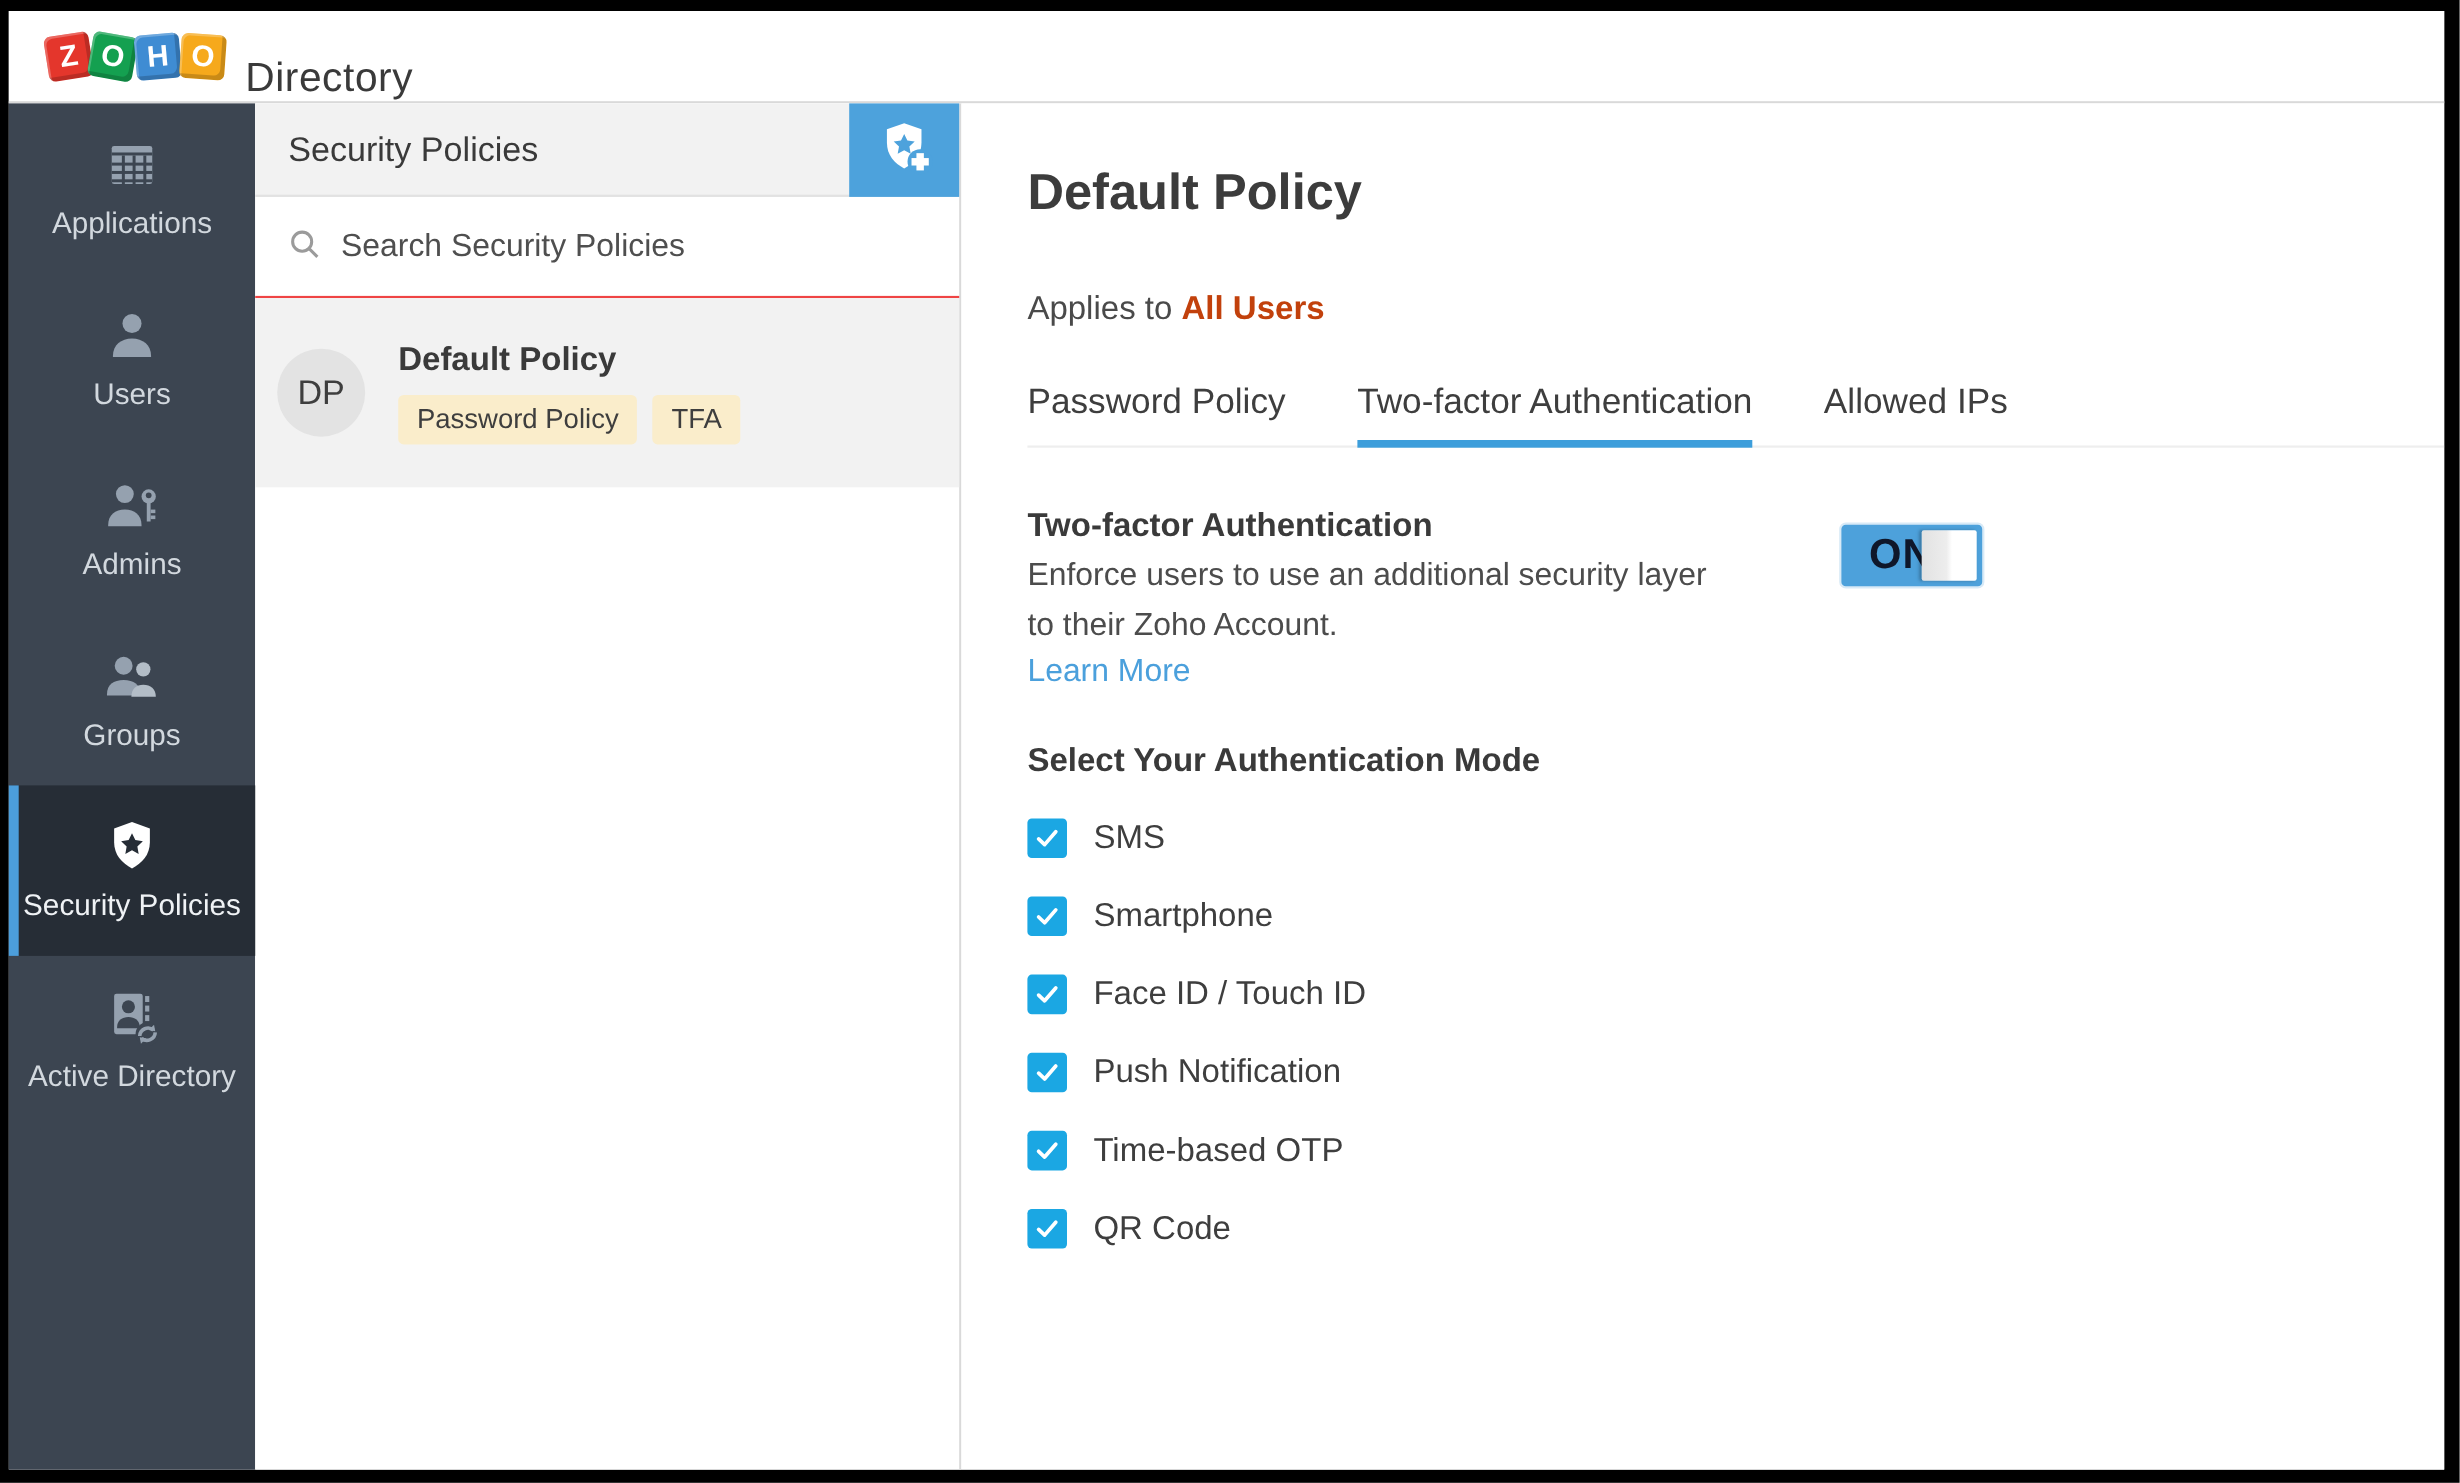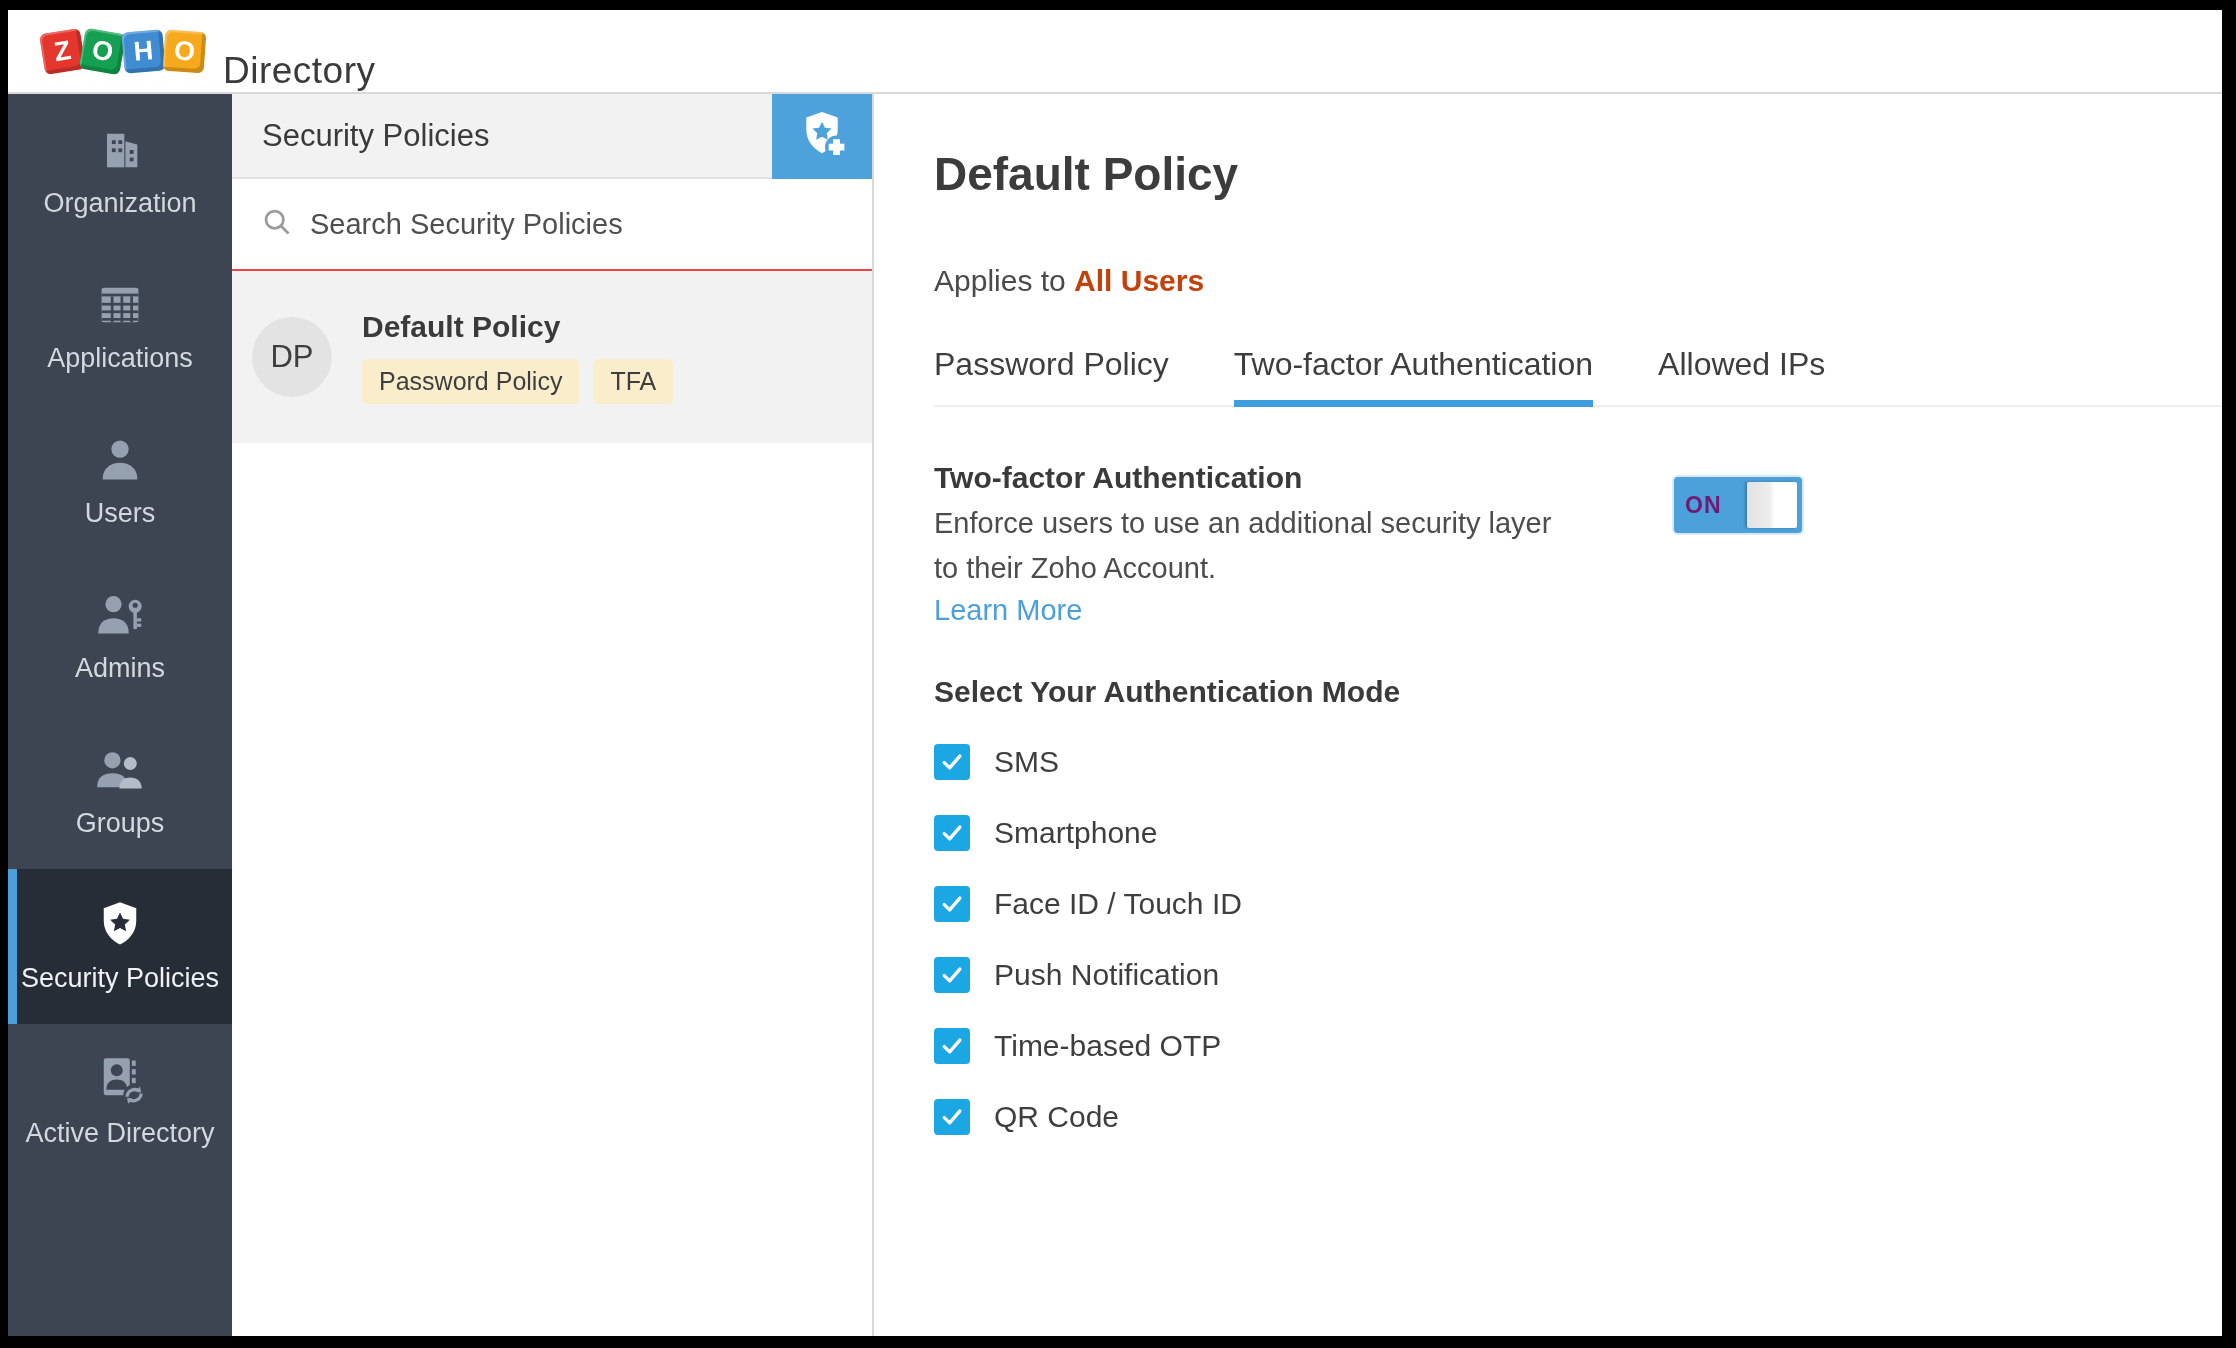--- a/index.html
+++ b/index.html
@@ -59,21 +59,21 @@
   .tabs{margin-top:48px;display:flex;gap:65px;border-bottom:2px solid #EEEEEE;}
   .tab{font-size:32px;color:#3E3E3E;padding-bottom:22px;position:relative;cursor:pointer;white-space:nowrap;}
   .tab.active::after{content:'';position:absolute;left:0;right:0;bottom:-2px;height:7px;background:#3D9EDB;}
 
   .tfa-row{margin-top:54px;width:868px;display:flex;justify-content:space-between;align-items:flex-start;}
   .tfa-heading{margin:0 0 6px;font-size:30px;font-weight:700;color:#3A3A3A;}
   .tfa-desc{margin:0;font-size:29px;color:#4C4C4C;line-height:45px;max-width:625px;}
   .learn-link{display:inline-block;margin-top:3px;font-size:29px;color:#4BA0DC;text-decoration:none;cursor:pointer;}
 
   .toggle{position:relative;width:128px;height:56px;background:#4DA1DB;border-radius:4px;margin-top:16px;cursor:pointer;flex:none;box-shadow:0 0 0 2px #D8EAF7;}
-  .toggle-label{position:absolute;left:11px;top:50%;transform:translateY(-50%);color:#701a75;font-size:23px;font-weight:600;letter-spacing:1px;}
+  .toggle-label{position:absolute;left:25px;top:50%;transform:translateY(-50%);color:#0f172a;font-size:38px;font-weight:600;letter-spacing:1px;}
   .knob{position:absolute;top:5px;right:5px;width:50px;height:46px;border-radius:2px;background:linear-gradient(90deg,#E2E2E2 0%,#EDEDED 45%,#FFFFFF 55%);box-shadow:-2px 0 3px rgba(0,0,0,.25);}
 
   .auth-heading{margin:48px 0 0;font-size:30px;font-weight:700;color:#3A3A3A;}
   .check-row{display:flex;align-items:center;gap:24px;margin-top:35px;font-size:30px;color:#3E3E3E;cursor:pointer;}
   .checkbox{width:36px;height:36px;border-radius:4px;background:#1BA7E3;display:flex;align-items:center;justify-content:center;flex:none;}
   .checkbox svg{width:26px;height:26px;}
 </style>
 </head>
 <body>
 
@@ -86,37 +86,20 @@
       <span class="tile t2">H</span>
       <span class="tile t3">O</span>
       <span class="brand-name">Directory</span>
     </div>
   </header>
 
   <div class="body-row">
 
     <nav class="sidebar">
 
-      <div class="nav-item">
-        <span class="nav-icon">
-          <svg viewBox="0 0 48 48" fill="currentColor">
-              <path d="M12 9h16v31H12z"></path>
-              <path d="M29 16l11 3v21H29z"></path>
-              <g fill="#3C4551">
-                <rect x="16.5" y="15" width="3.5" height="3.5"></rect>
-                <rect x="22.5" y="15" width="3.5" height="3.5"></rect>
-                <rect x="16.5" y="22.5" width="3.5" height="3.5"></rect>
-                <rect x="22.5" y="22.5" width="3.5" height="3.5"></rect>
-                <rect x="33" y="24" width="3.5" height="3.5"></rect>
-                <rect x="33" y="31" width="3.5" height="3.5"></rect>
-              </g>
-            </svg>
-        </span>
-        <span class="nav-label">Organization</span>
-      </div>
 
       <div class="nav-item">
         <span class="nav-icon">
           <svg viewBox="0 0 48 48" fill="currentColor">
               <rect x="7" y="8" width="34" height="32" rx="2"></rect>
               <g fill="#3C4551">
                 <rect x="7" y="13.5" width="34" height="2.5"></rect>
                 <rect x="15.5" y="16" width="2.5" height="24"></rect>
                 <rect x="24.5" y="16" width="2.5" height="24"></rect>
                 <rect x="33.5" y="16" width="2.5" height="24"></rect>

